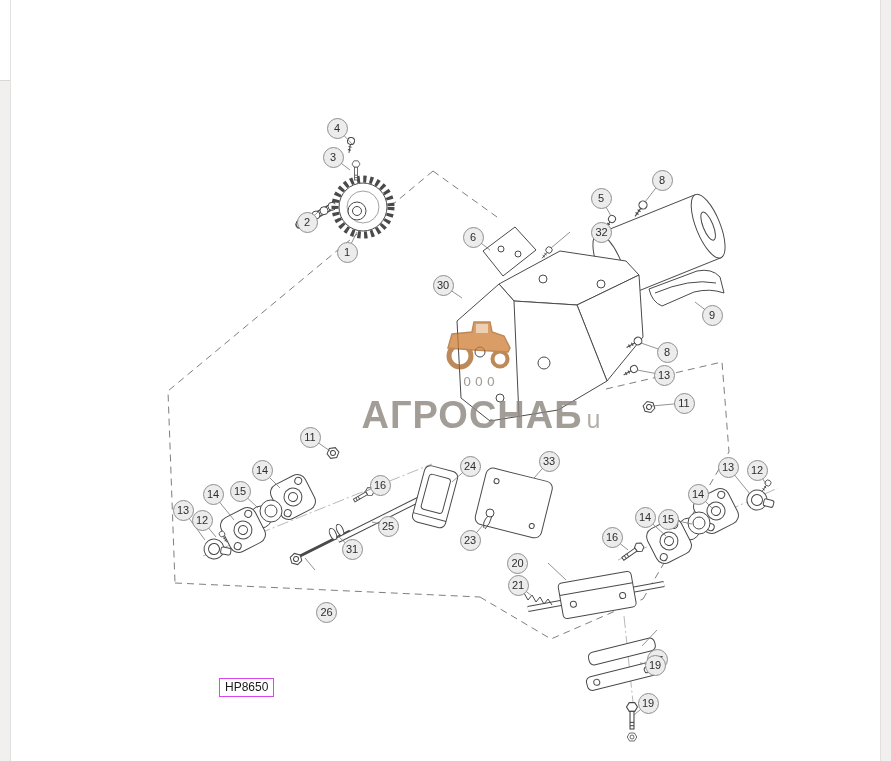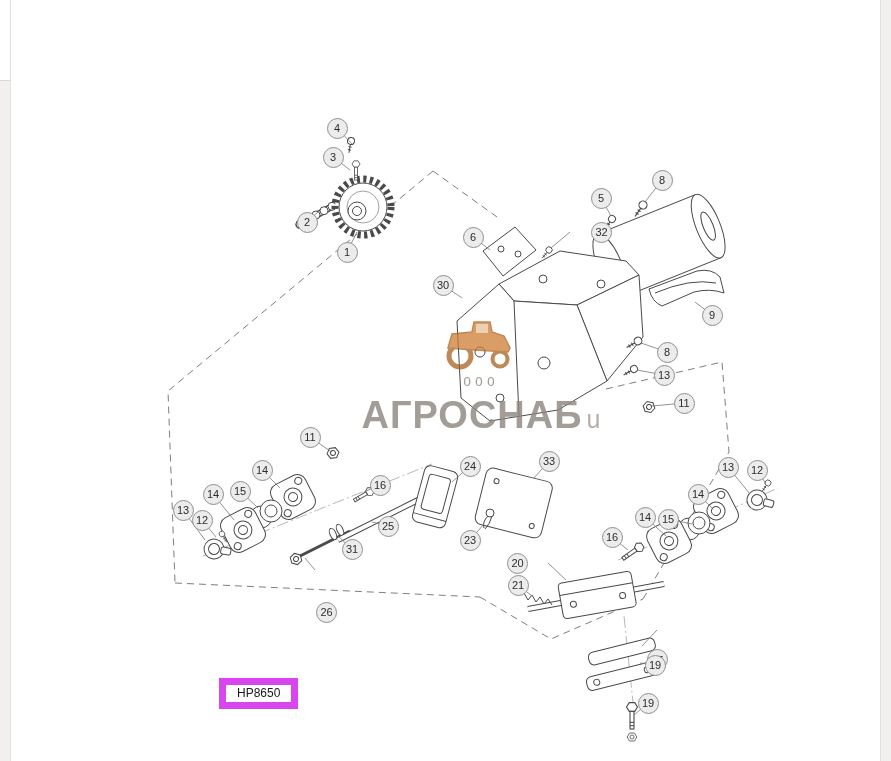--- a/index.html
+++ b/index.html
@@ -10,22 +10,22 @@
   .gutter.right{right:0;border-left:1px solid #e2e1e0;}
   .corner-box{position:absolute;left:0;top:0;width:10px;height:80px;background:#ffffff;
               border-bottom:1px solid #d8d8d8;z-index:2;}
   svg.drawing{position:absolute;left:0;top:0;z-index:2;}
   .watermark{position:absolute;left:328px;top:318px;width:306px;text-align:center;
              opacity:.82;z-index:3;pointer-events:none;}
   .wm-company{font-size:13px;color:var(--wm-text,#8e8881);letter-spacing:4px;margin-top:1px;font-family:Liberation Mono, monospace;}
   .wm-name-row{line-height:1;margin-top:6px;white-space:nowrap;}
   .wm-name{font-size:38px;font-weight:bold;color:var(--wm-text,#8e8881);letter-spacing:1px;}
   .wm-suffix{font-size:25px;color:#a49d95;margin-left:4px;}
-  .part-label{position:absolute;left:219px;top:678px;border:7px solid #d946ef;background:#fff;
-              padding:1px 11px 2px;font-size:12px;color:#191919;z-index:4;}
+  .part-label{position:absolute;left:219px;top:678px;border:1px solid #d946ef;background:#fff;
+              padding:1px 5px 2px;font-size:12px;color:#191919;z-index:4;}
   #callout-layer{position:absolute;inset:0;z-index:5;pointer-events:none;}
   .balloon{position:absolute;width:21px;height:21px;border-radius:50%;background:#ececec;
            border:1px solid #8f8f8f;box-sizing:border-box;display:flex;align-items:center;
            justify-content:center;font-size:11px;color:#2d2d2d;}
 </style>
 </head>
 <body>
 
 <div class="page">
   <div class="gutter left"></div>

